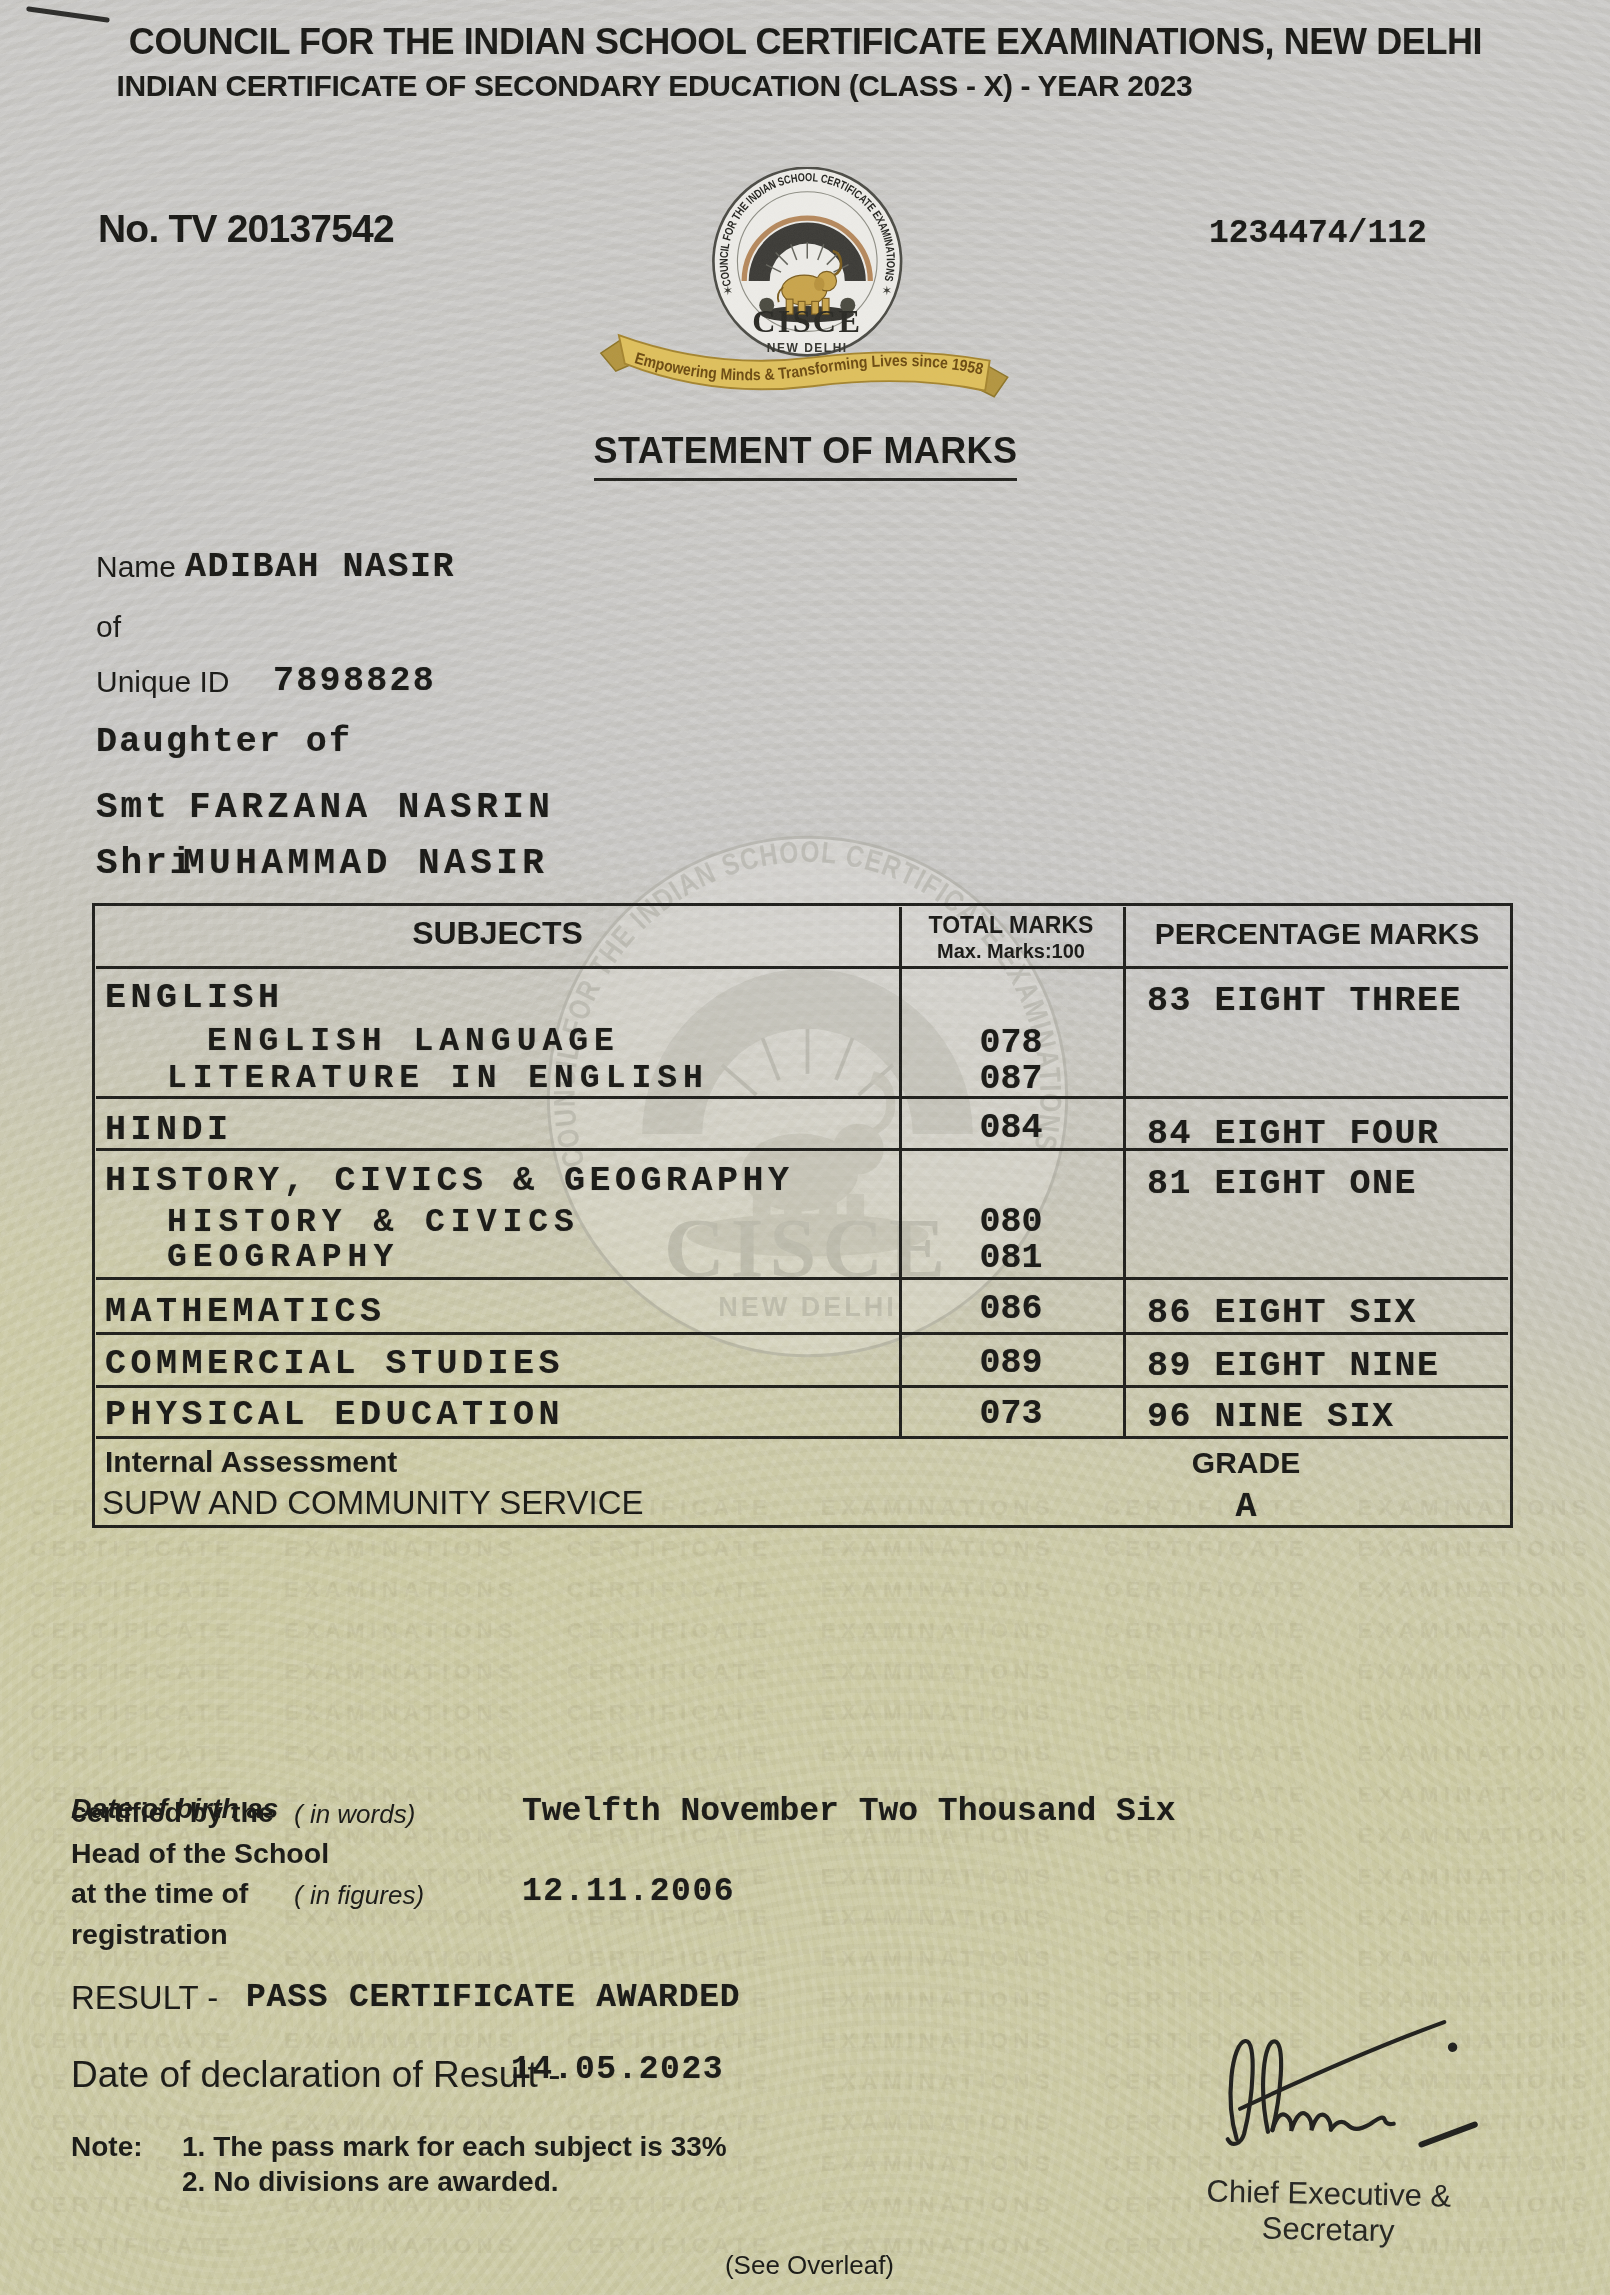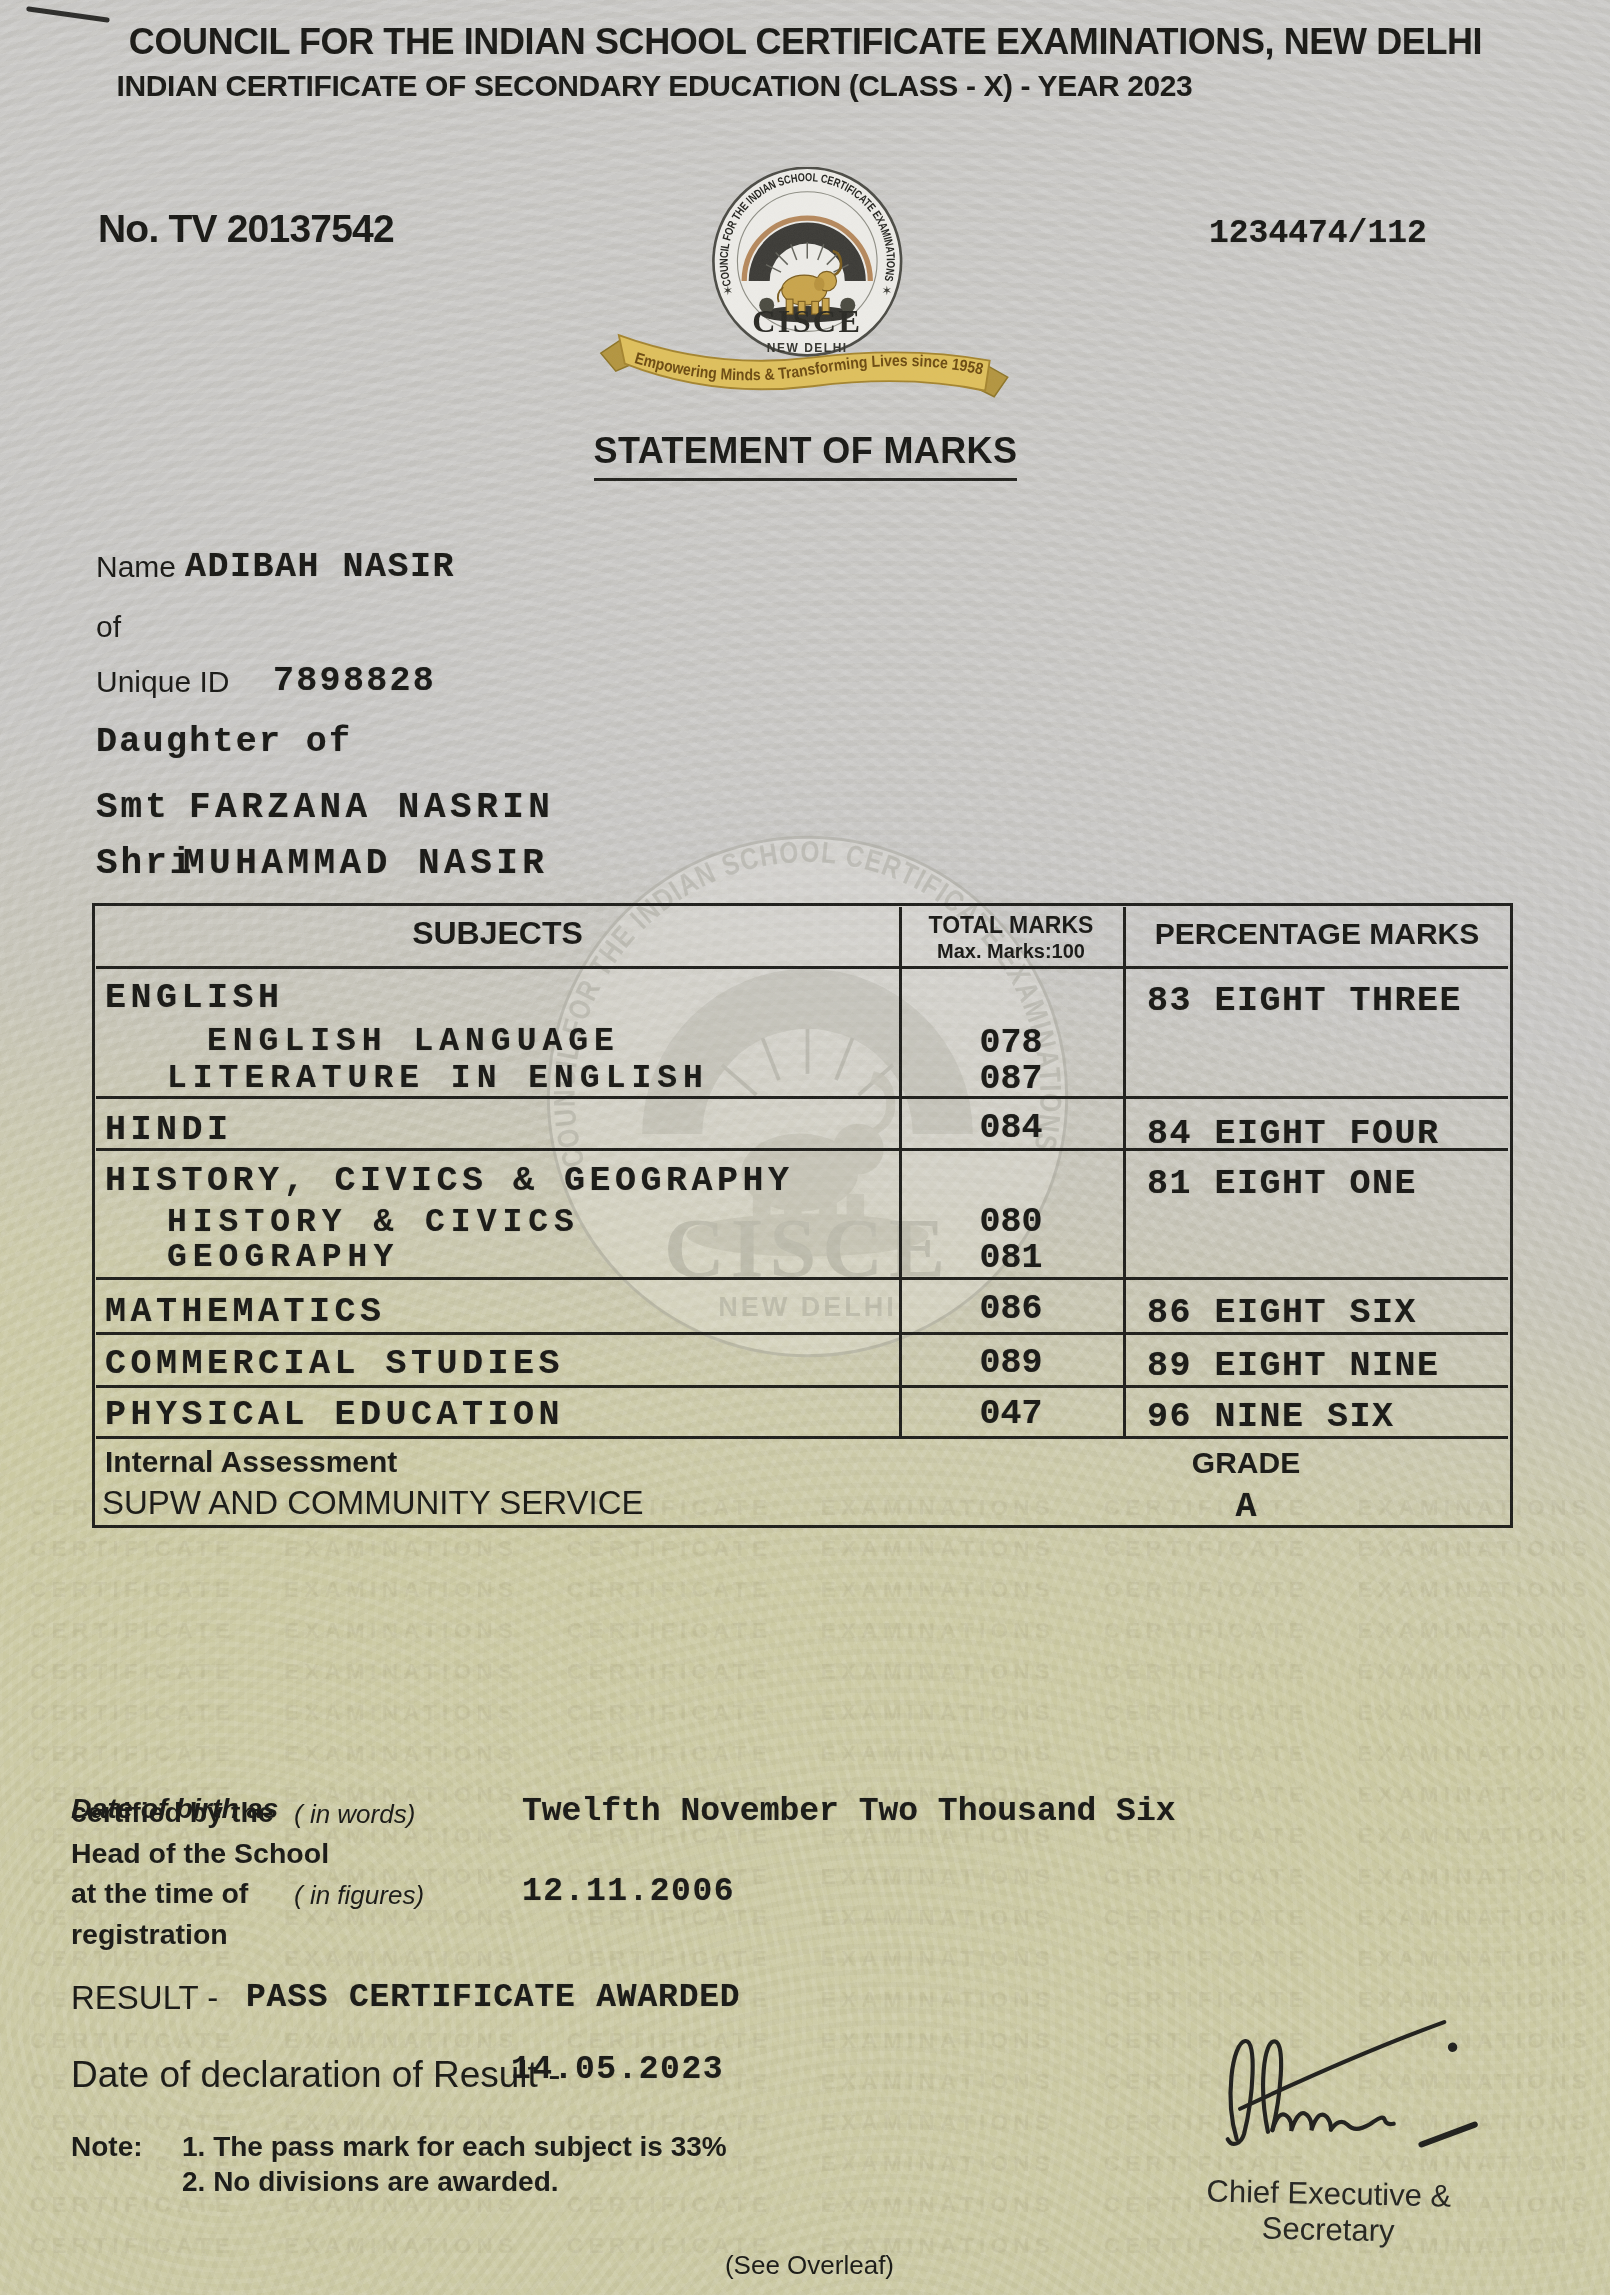--- a/index.html
+++ b/index.html
@@ -194,21 +194,21 @@
 
   <div class="abs mono ink" style="left:105px;top:1292px;font-size:35px;letter-spacing:4.5px;">MATHEMATICS</div>
   <div class="abs mono ink center" style="left:900px;top:1289px;width:222px;font-size:35px;">086</div>
   <div class="abs mono ink" style="left:1147px;top:1293px;font-size:35px;letter-spacing:1.5px;">86 EIGHT SIX</div>
 
   <div class="abs mono ink" style="left:105px;top:1344px;font-size:35px;letter-spacing:4.5px;">COMMERCIAL STUDIES</div>
   <div class="abs mono ink center" style="left:900px;top:1343px;width:222px;font-size:35px;">089</div>
   <div class="abs mono ink" style="left:1147px;top:1346px;font-size:35px;letter-spacing:1.5px;">89 EIGHT NINE</div>
 
   <div class="abs mono ink" style="left:105px;top:1395px;font-size:35px;letter-spacing:4.5px;">PHYSICAL EDUCATION</div>
-  <div class="abs mono ink center" style="left:900px;top:1394px;width:222px;font-size:35px;">047</div>
+  <div class="abs mono ink center" style="left:900px;top:1394px;width:222px;font-size:35px;">073</div>
   <div class="abs mono ink" style="left:1147px;top:1397px;font-size:35px;letter-spacing:1.5px;">96 NINE SIX</div>
 
   <div class="abs sansB ink" style="left:105px;top:1445px;font-size:30px;">Internal Assessment</div>
   <div class="abs sansR ink" style="left:102px;top:1484px;font-size:33px;">SUPW AND COMMUNITY SERVICE</div>
   <div class="abs sansB ink center" style="left:1126px;top:1446px;width:240px;font-size:30px;">GRADE</div>
   <div class="abs mono ink center" style="left:1126px;top:1487px;width:240px;font-size:35px;">A</div>
 
   <div class="abs sansB ink" style="left:71px;top:1792px;font-size:28.5px;font-style:italic;">Date of birth as</div>
   <div class="abs sansB ink" style="left:71px;top:1796px;font-size:28.5px;">certified by the</div>
   <div class="abs sansR ink" style="left:294px;top:1799px;font-size:26px;font-style:italic;">( in words)</div>

